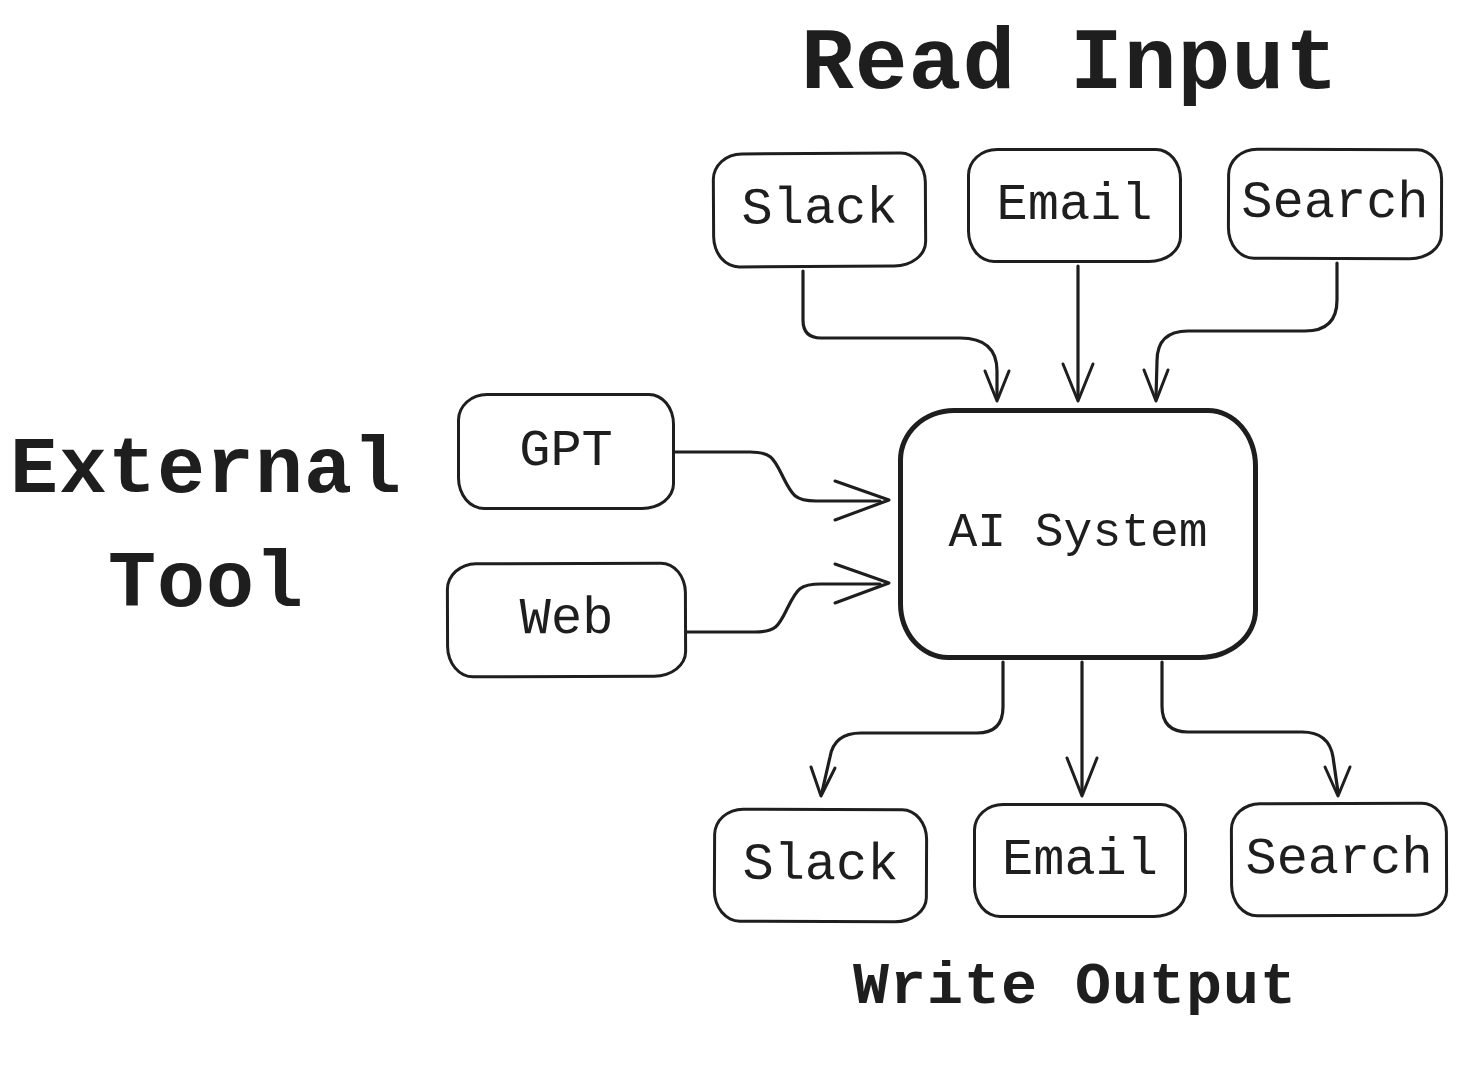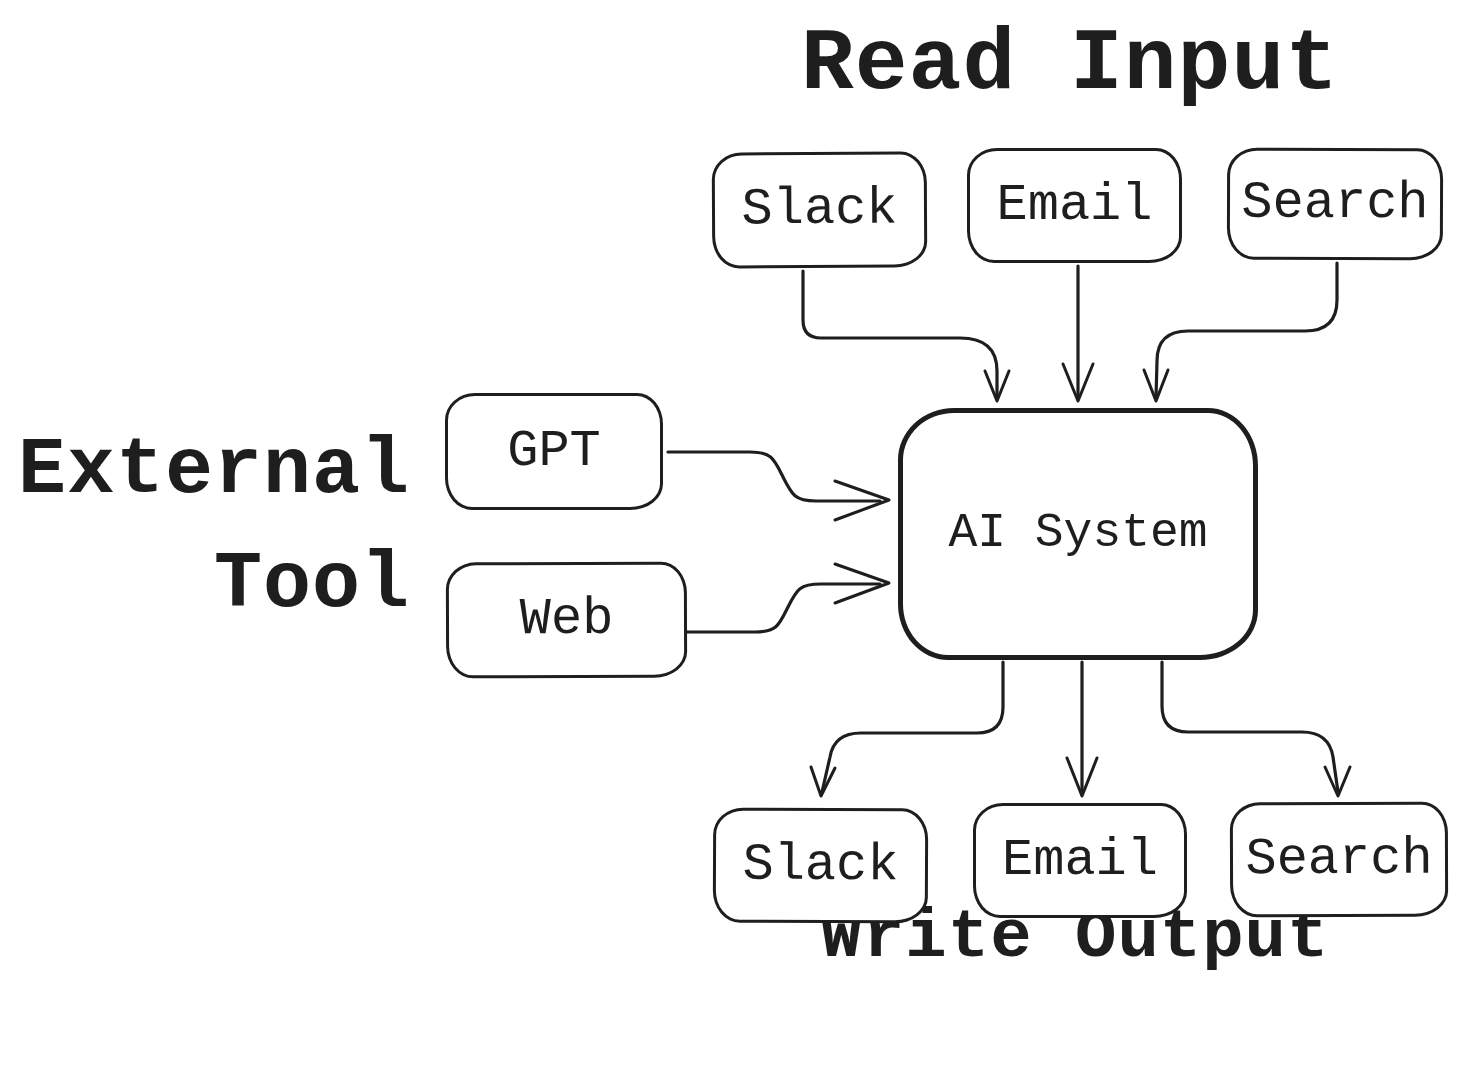--- a/index.html
+++ b/index.html
@@ -30,39 +30,39 @@
   .edges-layer path.head { stroke-width: 3; }
   .title {
     position: absolute;
     font-weight: bold;
     text-align: center;
     letter-spacing: 1px;
     white-space: nowrap;
     line-height: 1.3;
   }
   .title-read   { left: 770px; top: 8px;   width: 600px; font-size: 88px; }
-  .title-write  { left: 745px; top: 894px; width: 660px; font-size: 69px; }
+  .title-write  { left: 745px; top: 948px; width: 660px; font-size: 60px; }
   .title-ext    { left: 2px;   top: 414px; width: 408px; font-size: 80px;
-                  white-space: normal; line-height: 1.42; text-align: right; }
+                  white-space: normal; line-height: 1.42; }
   .node {
     position: absolute;
     display: flex;
     align-items: center;
     justify-content: center;
     background: #fff;
     border: 3px solid var(--ink);
     border-radius: 30px 26px 33px 27px / 27px 31px 26px 32px;
     font-size: 52px;
     text-align: center;
     line-height: 1.15;
   }
   .node--slack-in  { left: 712px;  top: 152px; width: 215px; height: 116px; transform: rotate(-0.3deg); }
   .node--email-in  { left: 967px;  top: 148px; width: 215px; height: 115px; }
   .node--search-in { left: 1227px; top: 148px; width: 216px; height: 112px; transform: rotate(0.2deg); }
-  .node--gpt       { left: 445px;  top: 393px; width: 218px; height: 117px; }
+  .node--gpt       { left: 457px;  top: 393px; width: 218px; height: 117px; }
   .node--web       { left: 446px;  top: 562px; width: 241px; height: 116px; transform: rotate(-0.2deg); }
   .node--ai        { left: 898px;  top: 408px; width: 360px; height: 252px;
                      border-width: 5.5px; font-size: 48px;
                      border-radius: 56px 50px 58px 50px / 52px 58px 50px 56px; }
   .node--ai .node-label { width: 260px; white-space: normal; }
   .node--slack-out  { left: 713px;  top: 808px; width: 215px; height: 115px; transform: rotate(0.25deg); }
   .node--email-out  { left: 973px;  top: 803px; width: 214px; height: 115px; }
   .node--search-out { left: 1230px; top: 802px; width: 218px; height: 115px; transform: rotate(-0.2deg); }
   .node-label { pointer-events: none; }
 </style>

